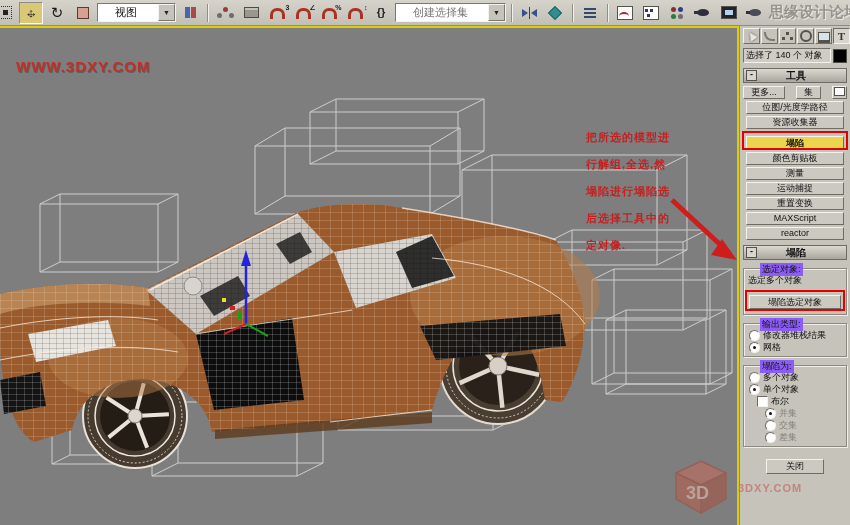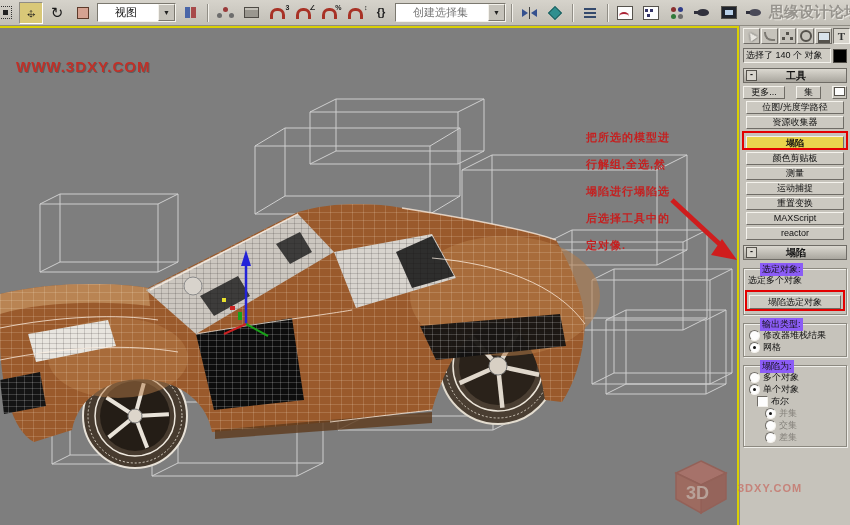--- a/index.html
+++ b/index.html
@@ -466,20 +466,23 @@
       <div class="ropt ind2 dis">
         <span class="rdot"></span>
         <span>交集</span>
       </div>
       <div class="ropt ind2 dis">
         <span class="rdot"></span>
         <span>差集</span>
       </div>
     </div>
 
+    <div class="closewrap">
+      <button class="pbtn">关闭</button>
+    </div>
   </div>
 
   <div class="logo">
     <svg class="cube" width="58" height="58" viewBox="0 0 58 58">
       <polygon points="29,2 54,14 29,26 4,14" fill="#c76a5a" stroke="#a54a3a" stroke-width="1.5"></polygon>
       <polygon points="29,26 54,14 54,40 29,54" fill="#a8503f" stroke="#a54a3a" stroke-width="1.5"></polygon>
       <polygon points="4,14 29,26 29,54 4,40" fill="#b85c48" stroke="#a54a3a" stroke-width="1.5"></polygon>
       <text x="14" y="40" font-size="18" font-weight="bold" fill="#e8c0b0" font-family="Liberation Sans, sans-serif">3D</text>
     </svg>
     <span class="ltxt">

